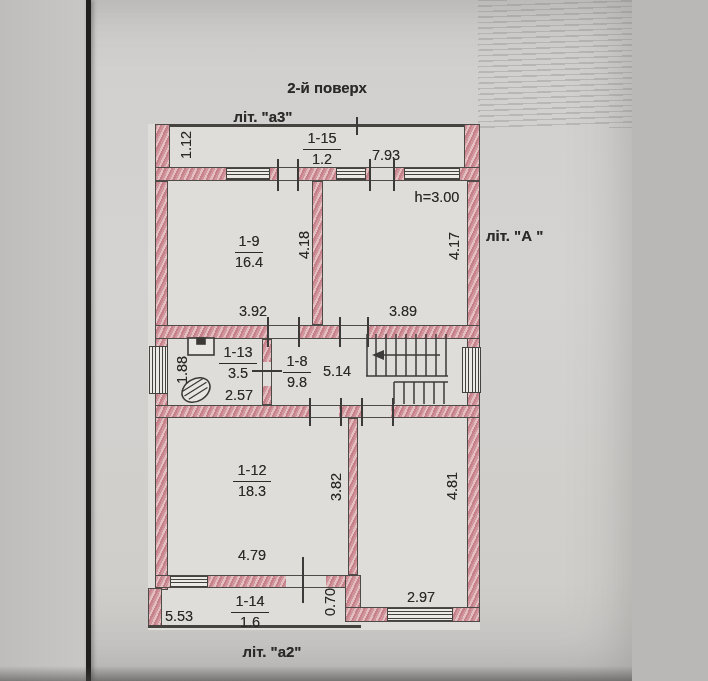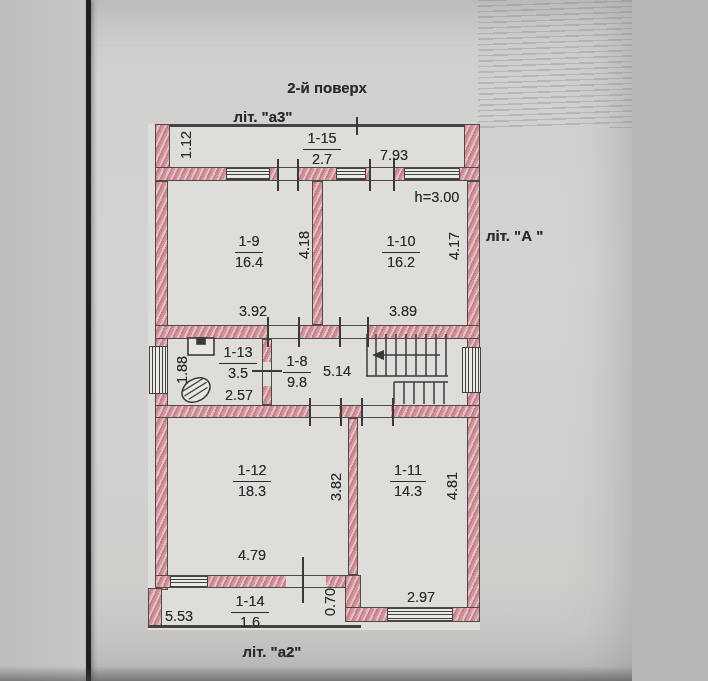--- a/index.html
+++ b/index.html
@@ -153,37 +153,33 @@
   </svg>
 
   <div class="lbl bold" style="left:247px;top:80px;width:160px;">2-й  поверх</div>
   <div class="lbl bold" style="left:203px;top:109px;width:120px;">літ. "а3"</div>
   <div class="lbl bold" style="left:486px;top:228px;width:70px;text-align:left;">літ. "А "</div>
   <div class="lbl bold" style="left:212px;top:644px;width:120px;">літ. "а2"</div>
 
   <div class="lbl rot" style="left:164px;top:137px;">1.12</div>
   <div class="lbl frac" style="left:290px;top:129px;">
     <span class="num">1-15</span>
-    <span class="den">2.7</span>
-  </div>
-  <div class="lbl" style="left:364px;top:148px;width:60px;">7.93</div>
+    <span class="den">1.2</span>
+  </div>
+  <div class="lbl" style="left:356px;top:148px;width:60px;">7.93</div>
 
   <div class="lbl" style="left:404px;top:190px;width:66px;">h=3.00</div>
 
   <div class="lbl frac" style="left:217px;top:232px;text-align:center;">
     <span class="num">1-9</span>
     <span class="den">16.4</span>
   </div>
   <div class="lbl rot" style="left:282px;top:237px;">4.18</div>
   <div class="lbl" style="left:223px;top:304px;width:60px;">3.92</div>
 
-  <div class="lbl frac" style="left:369px;top:232px;">
-    <span class="num">1-10</span>
-    <span class="den">16.2</span>
-  </div>
   <div class="lbl rot" style="left:432px;top:238px;">4.17</div>
   <div class="lbl" style="left:373px;top:304px;width:60px;">3.89</div>
 
   <div class="lbl rot" style="left:160px;top:362px;">1.88</div>
   <div class="lbl frac" style="left:206px;top:343px;">
     <span class="num">1-13</span>
     <span class="den">3.5</span>
   </div>
   <div class="lbl" style="left:209px;top:388px;width:60px;">2.57</div>
 
@@ -194,24 +190,20 @@
   <div class="lbl" style="left:307px;top:364px;width:60px;">5.14</div>
   <div class="lbl rot" style="left:440px;top:362px;"></div>
 
   <div class="lbl frac" style="left:220px;top:461px;">
     <span class="num">1-12</span>
     <span class="den">18.3</span>
   </div>
   <div class="lbl rot" style="left:314px;top:479px;">3.82</div>
   <div class="lbl" style="left:222px;top:548px;width:60px;">4.79</div>
 
-  <div class="lbl frac" style="left:376px;top:461px;">
-    <span class="num">1-11</span>
-    <span class="den">14.3</span>
-  </div>
   <div class="lbl rot" style="left:430px;top:478px;">4.81</div>
   <div class="lbl" style="left:391px;top:590px;width:60px;">2.97</div>
 
   <div class="lbl" style="left:149px;top:609px;width:60px;">5.53</div>
   <div class="lbl frac" style="left:218px;top:592px;text-align:center;">
     <span class="num">1-14</span>
     <span class="den">1.6</span>
   </div>
   <div class="lbl rot" style="left:308px;top:594px;">0.70</div>
 

